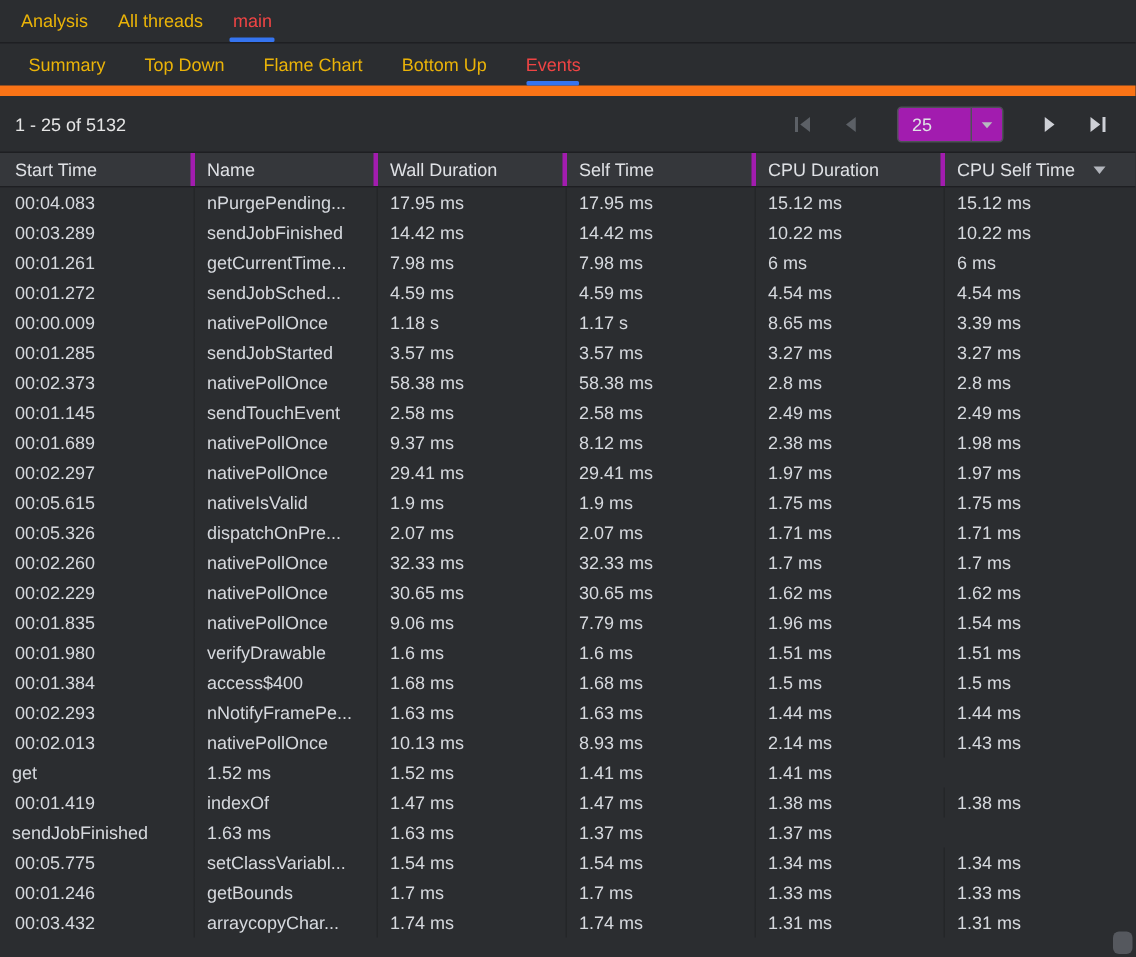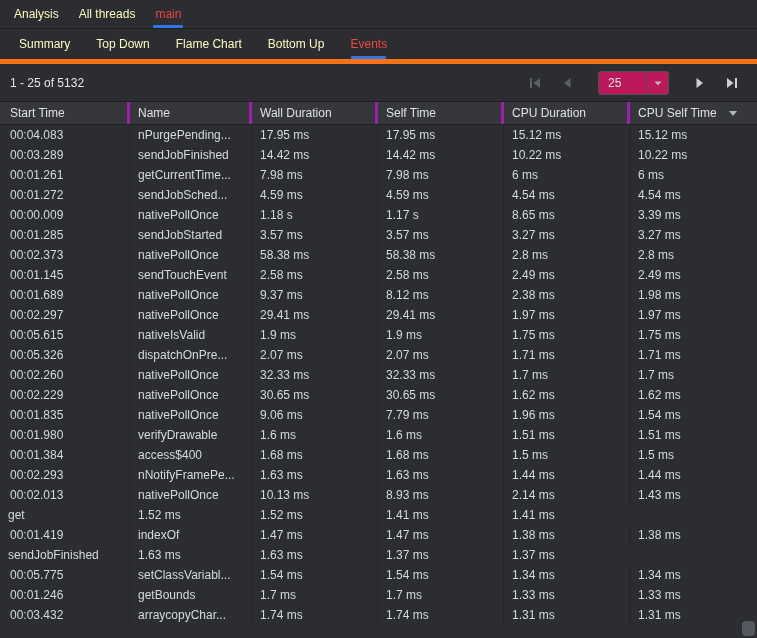--- a/index.html
+++ b/index.html
@@ -12,34 +12,34 @@
   }
 
   
   .thread-tabs {
     display: flex; align-items: stretch;
     height: 29px; padding: 0 4px;
     border-bottom: 1px solid #1e1f22;
   }
   .tab {
     position: relative; display: flex; align-items: center;
-    padding: 0 7px; margin: 0 3px; color: #fef9c3; cursor: default;
+    padding: 0 7px; margin: 0 3px; color: #eab308; cursor: default;
     white-space: nowrap;
   }
   .tab.active { color: #ef4444; }
   .tab.active::after {
     content: ""; position: absolute; left: 5px; right: 5px; bottom: 0;
     height: 3px; background: #3574f0; border-radius: 1px;
   }
 
   
   .view-tabs {
     display: flex; align-items: stretch;
     height: 35px; padding: 0 6px;
-    border-bottom: 5px solid #f97316;
+    border-bottom: 7px solid #f97316;
   }
   .view-tabs .tab { margin: 0 9px; padding: 0 4px; }
 
   
   .pagination {
     display: flex; align-items: center;
     height: 38px; padding: 0 10px;
     border-bottom: 1px solid #1e1f22;
   }
   .range { color: #e5e5e5; }
@@ -47,21 +47,21 @@
   .icon-btn {
     width: 22px; height: 22px; display: flex; align-items: center; justify-content: center;
     background: transparent; border: none; padding: 0; color: #ced0d6; cursor: pointer;
   }
   .icon-btn.disabled { color: #5c6066; }
   .icon-btn svg { display: block; }
   .pagesize {
     display: flex; align-items: center;
     width: 71px; height: 24px; margin: 0 10px;
     border: 1px solid #4e5157; border-radius: 3px;
-    background: #be185d; cursor: pointer;
+    background: #a21caf; cursor: pointer;
   }
   .pagesize .value { flex: 1; padding-left: 9px; color: #dfe1e5; }
   .pagesize .divider { width: 1px; align-self: stretch; background: #4e5157; }
   .pagesize .chev { width: 20px; display: flex; align-items: center; justify-content: center; color: #b6b9bf; }
 
   
   .grid-cols {
     display: grid;
     grid-template-columns: 130px 122px 126px 126px 126px 127px;
   }

